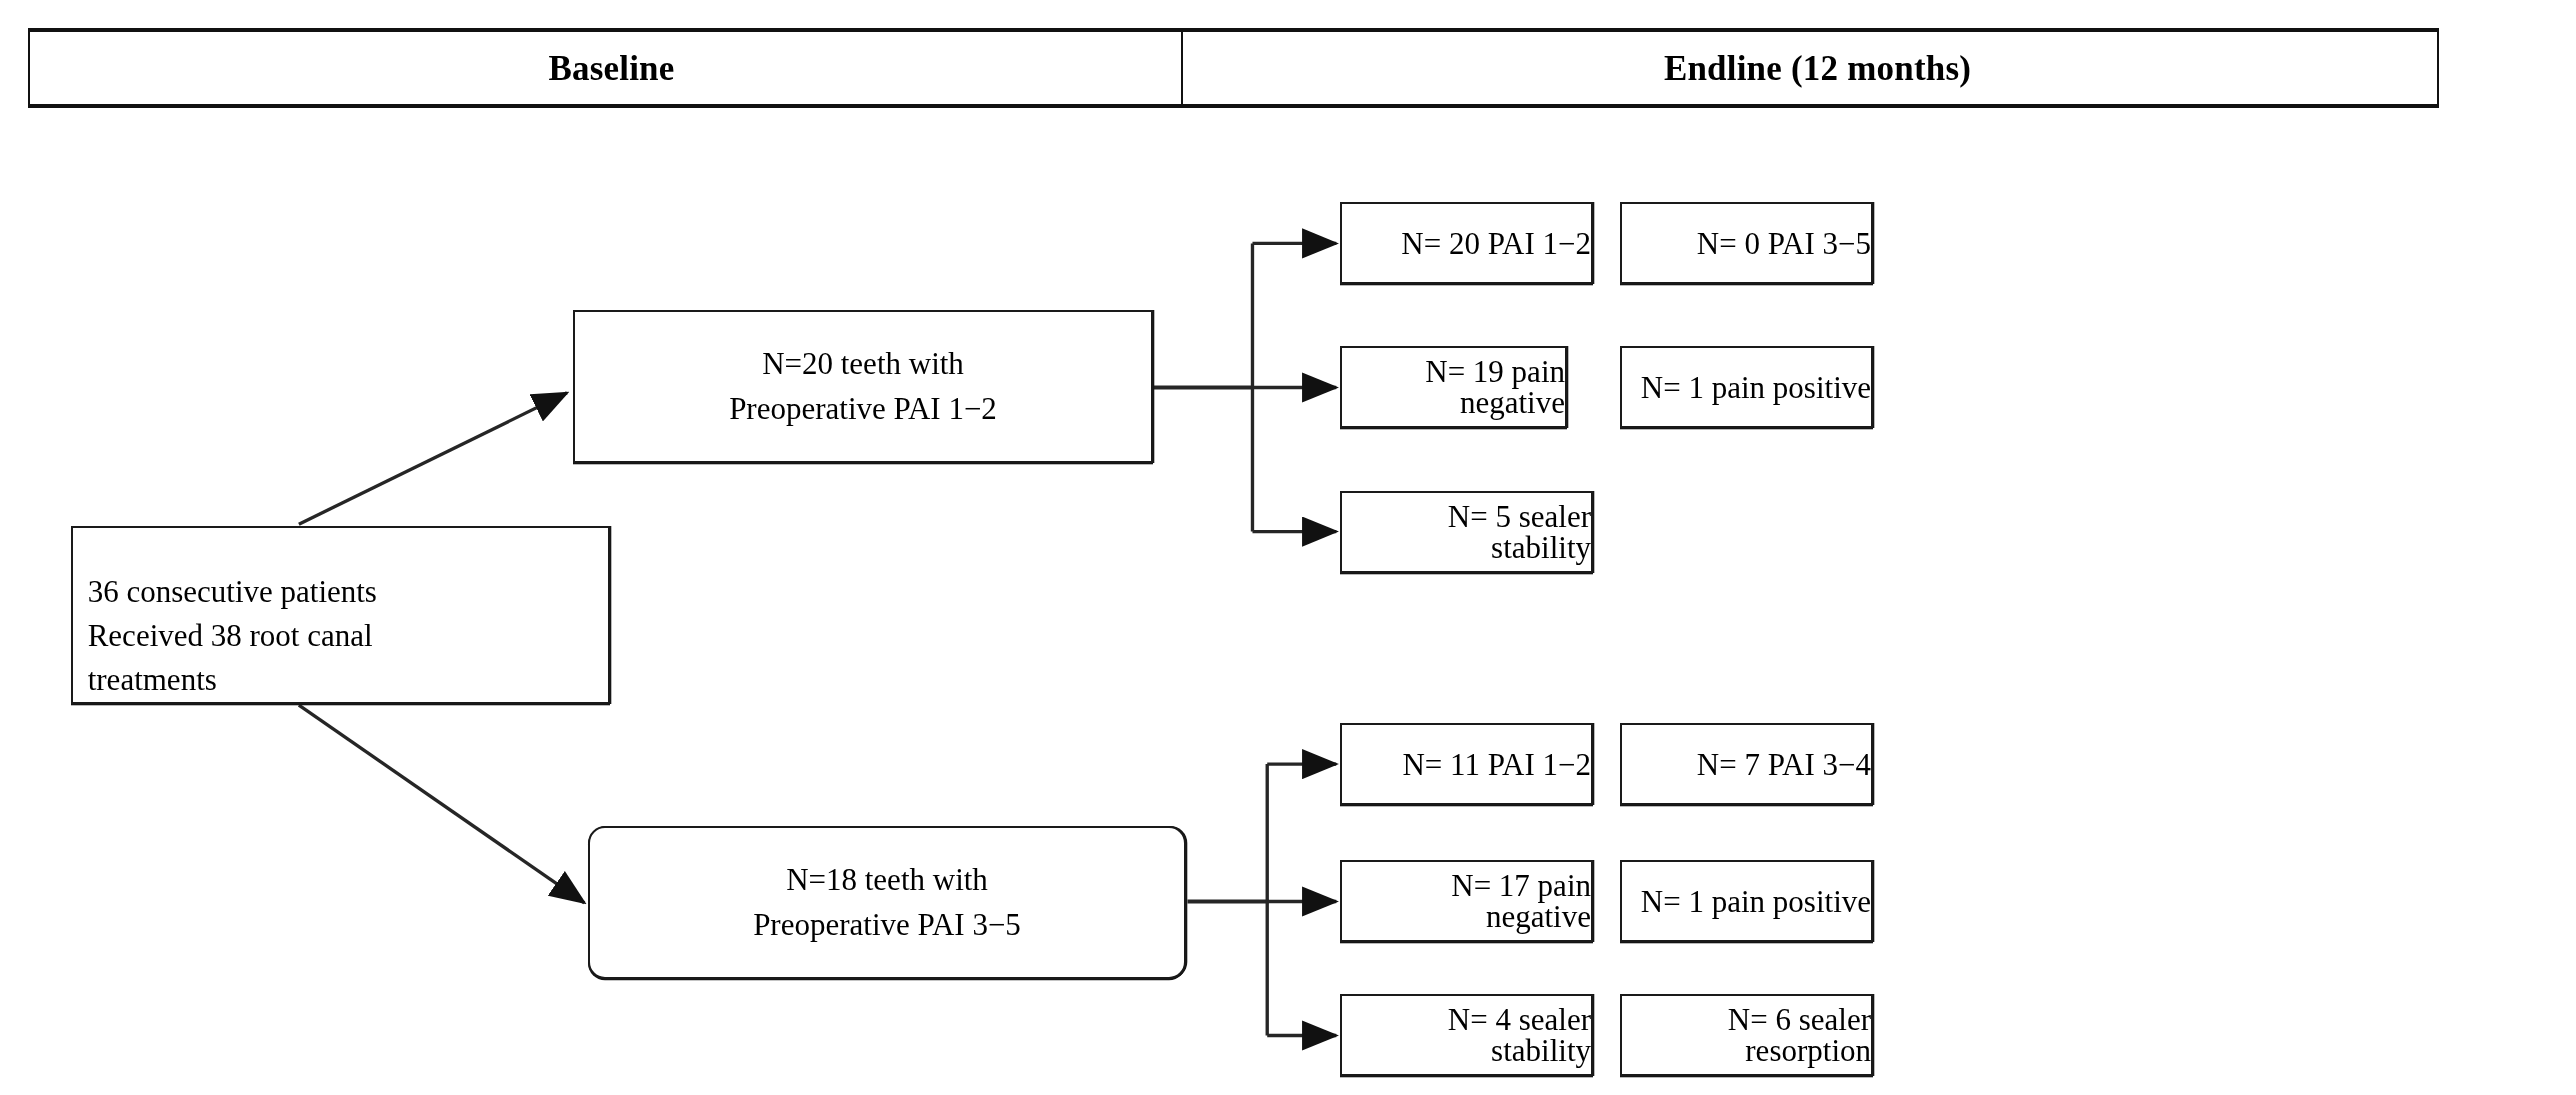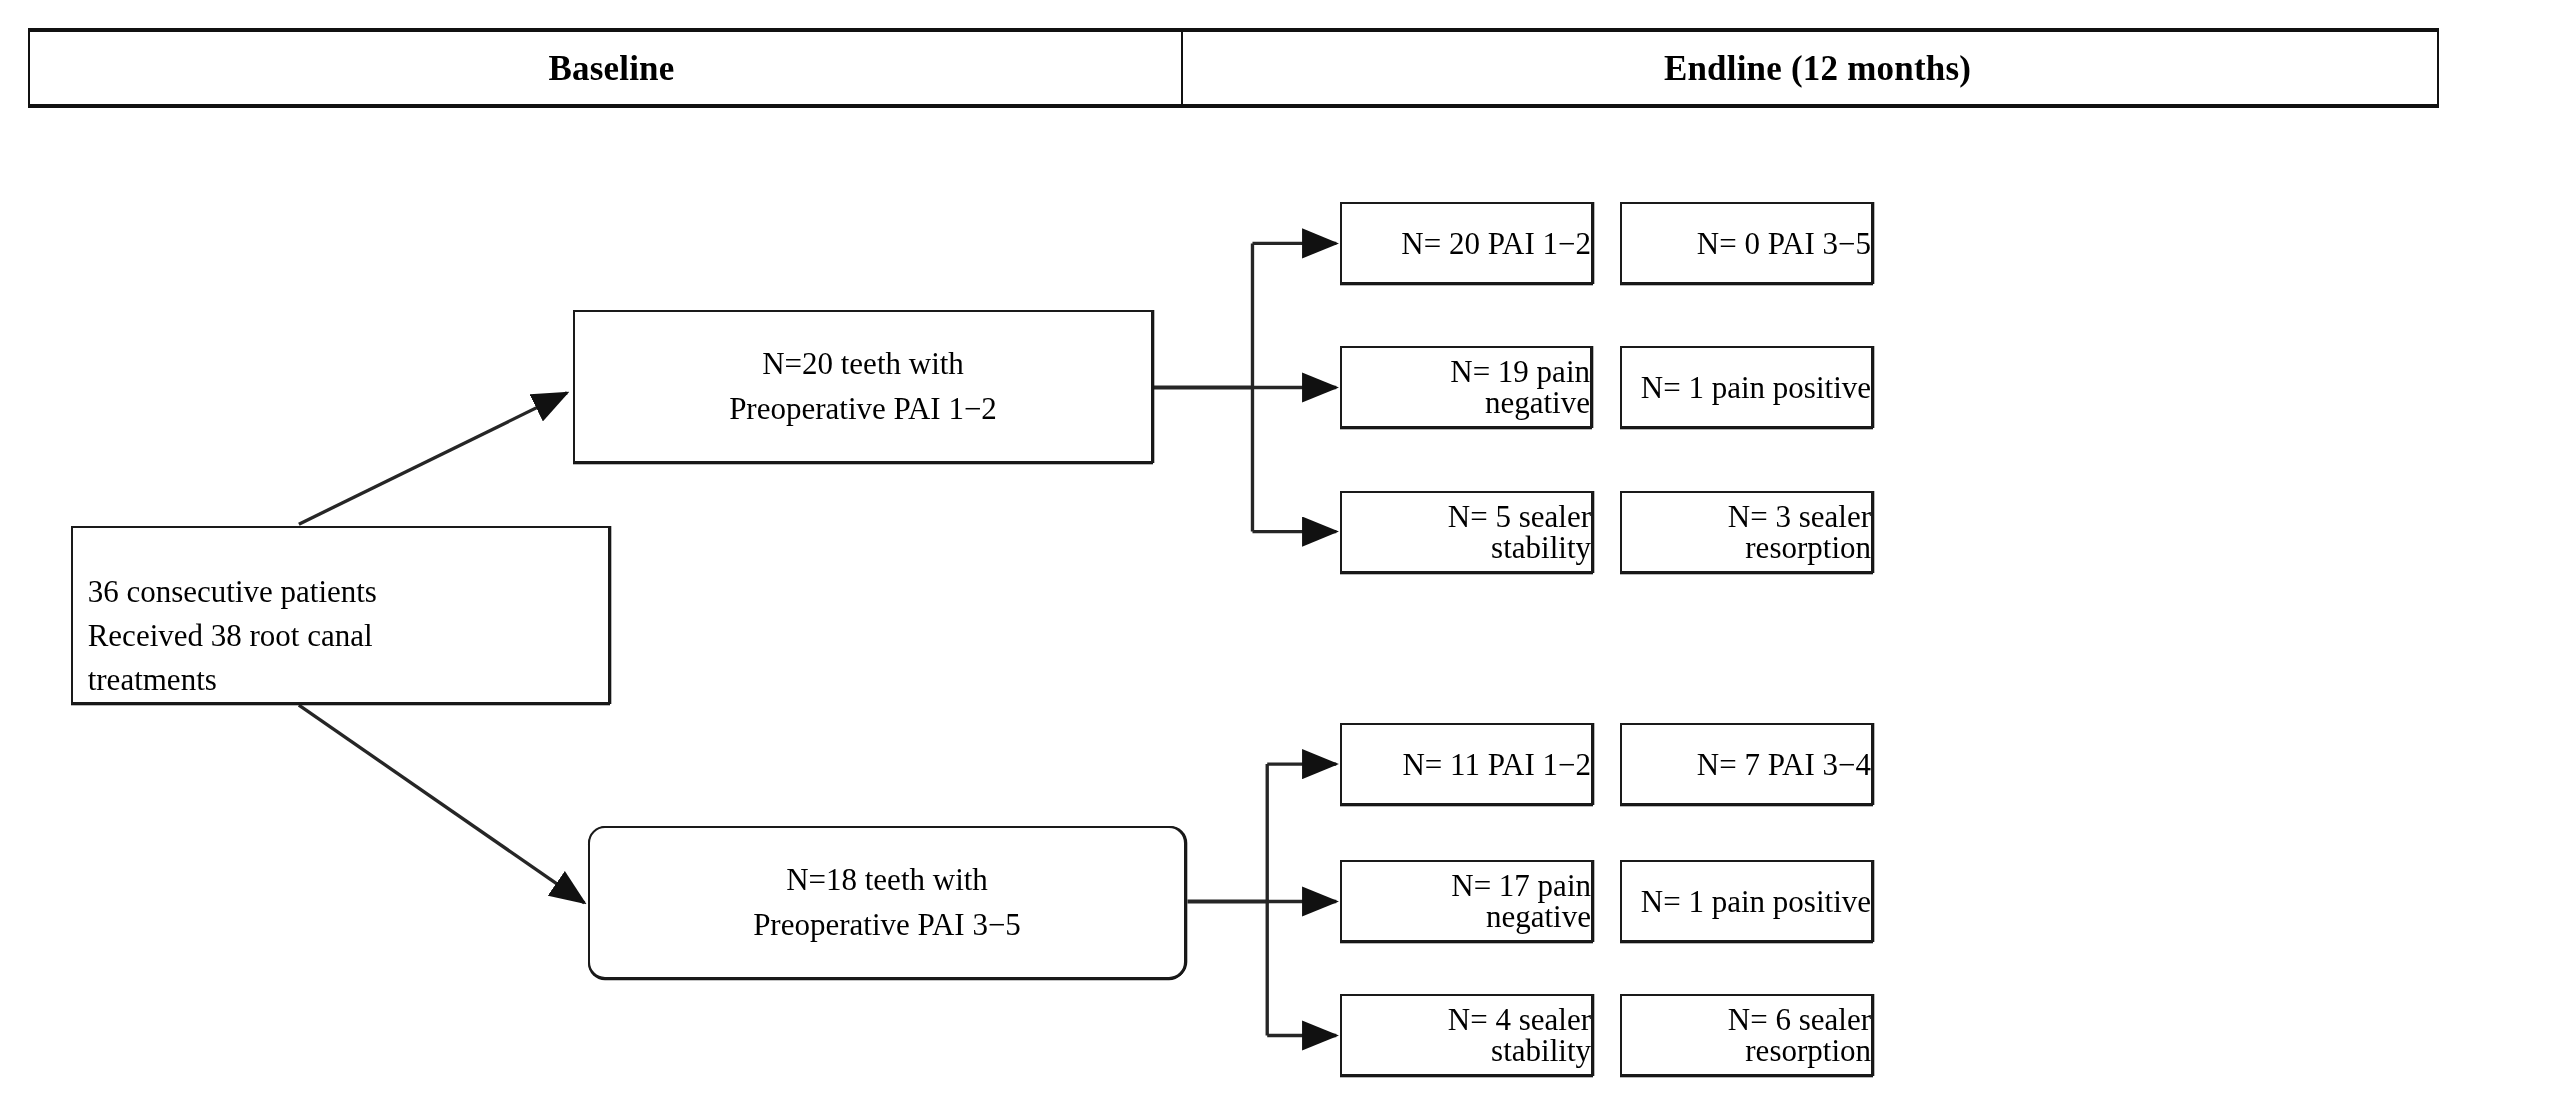--- a/index.html
+++ b/index.html
@@ -165,33 +165,30 @@
     </div>
   </div>
 
   <div class="box one-line" style="left:1340px; top:202px; width:253px; height:82px;">
     <div class="box-text">N= 20 PAI 1−2</div>
   </div>
   <div class="box one-line" style="left:1620px; top:202px; width:253px; height:82px;">
     <div class="box-text">N= 0 PAI 3−5</div>
   </div>
 
-  <div class="box one-line" style="left:1340px; top:346px; width:252px; height:82px;">
+  <div class="box one-line" style="left:1340px; top:346px; width:227px; height:82px;">
     <div class="box-text">N= 19 pain negative</div>
   </div>
   <div class="box one-line" style="left:1620px; top:346px; width:253px; height:82px;">
     <div class="box-text">N= 1 pain positive</div>
   </div>
 
   <div class="box one-line" style="left:1340px; top:491px; width:253px; height:82px;">
     <div class="box-text">N= 5 sealer stability</div>
   </div>
-  <div class="box one-line" style="left:1620px; top:491px; width:253px; height:82px;">
-    <div class="box-text">N= 3 sealer resorption</div>
-  </div>
 
   <div class="box one-line" style="left:1340px; top:723px; width:253px; height:82px;">
     <div class="box-text">N= 11 PAI 1−2</div>
   </div>
   <div class="box one-line" style="left:1620px; top:723px; width:253px; height:82px;">
     <div class="box-text">N= 7 PAI 3−4</div>
   </div>
 
   <div class="box one-line" style="left:1340px; top:860px; width:253px; height:82px;">
     <div class="box-text">N= 17 pain negative</div>

